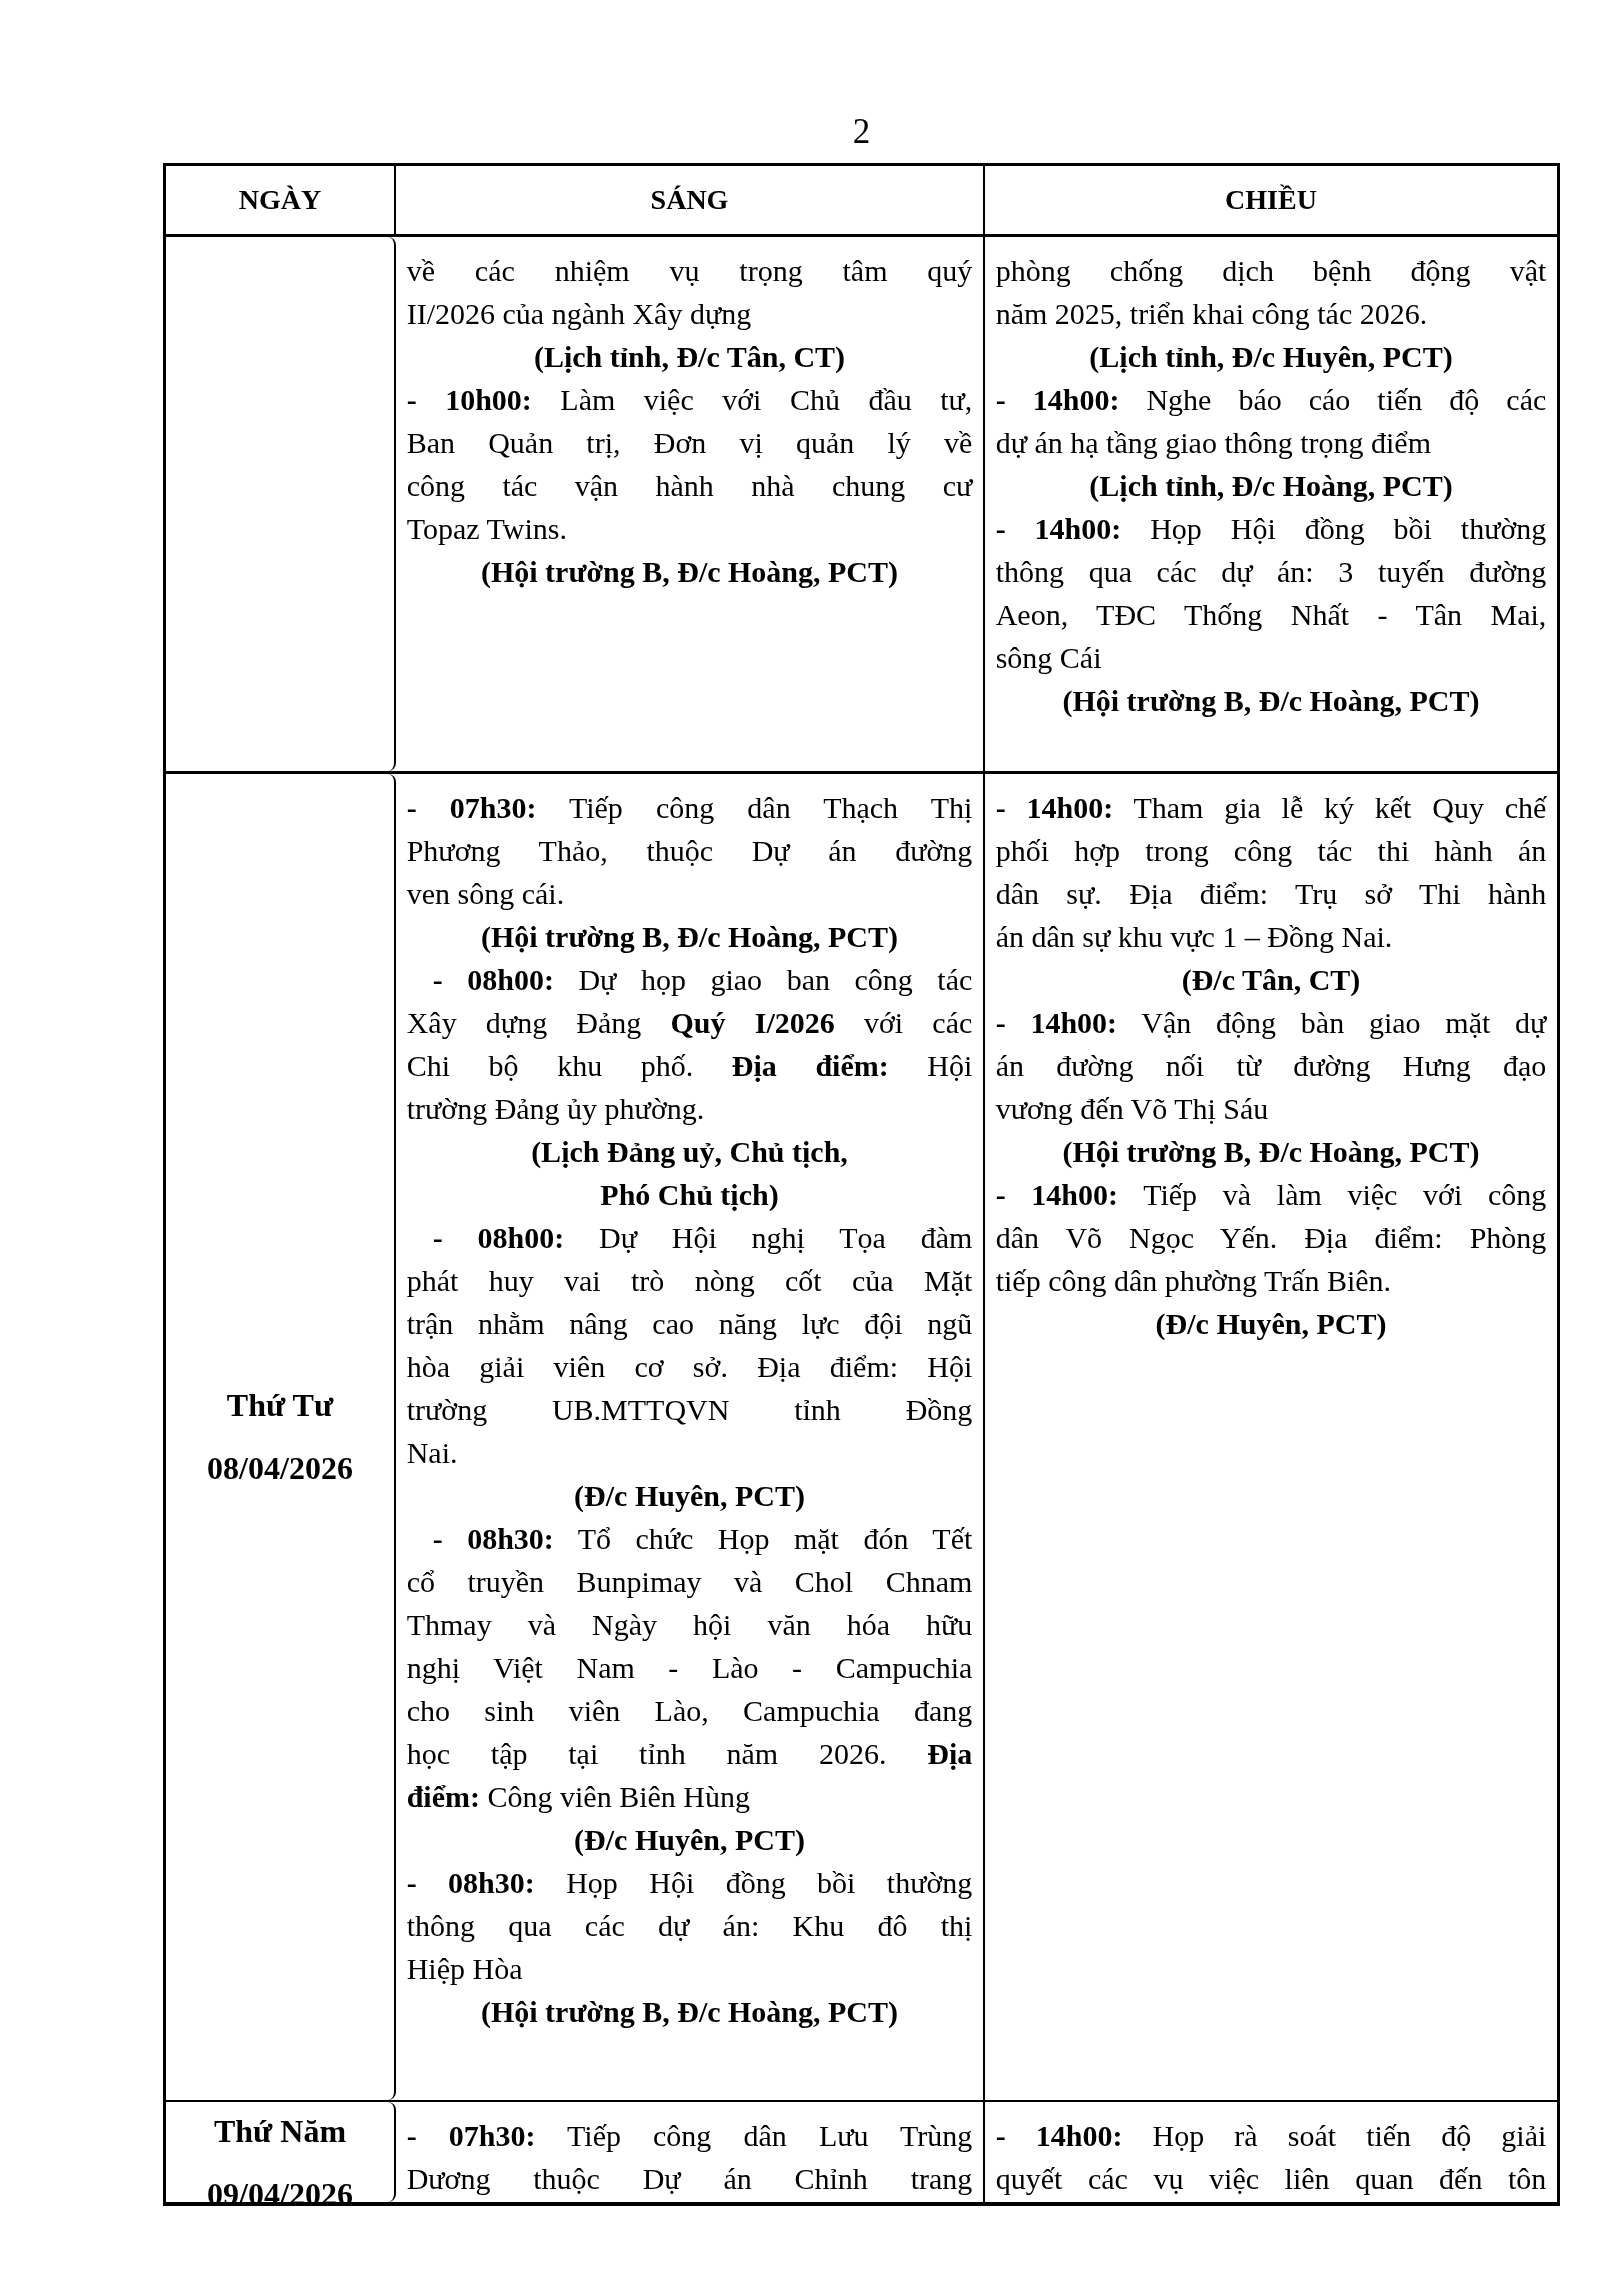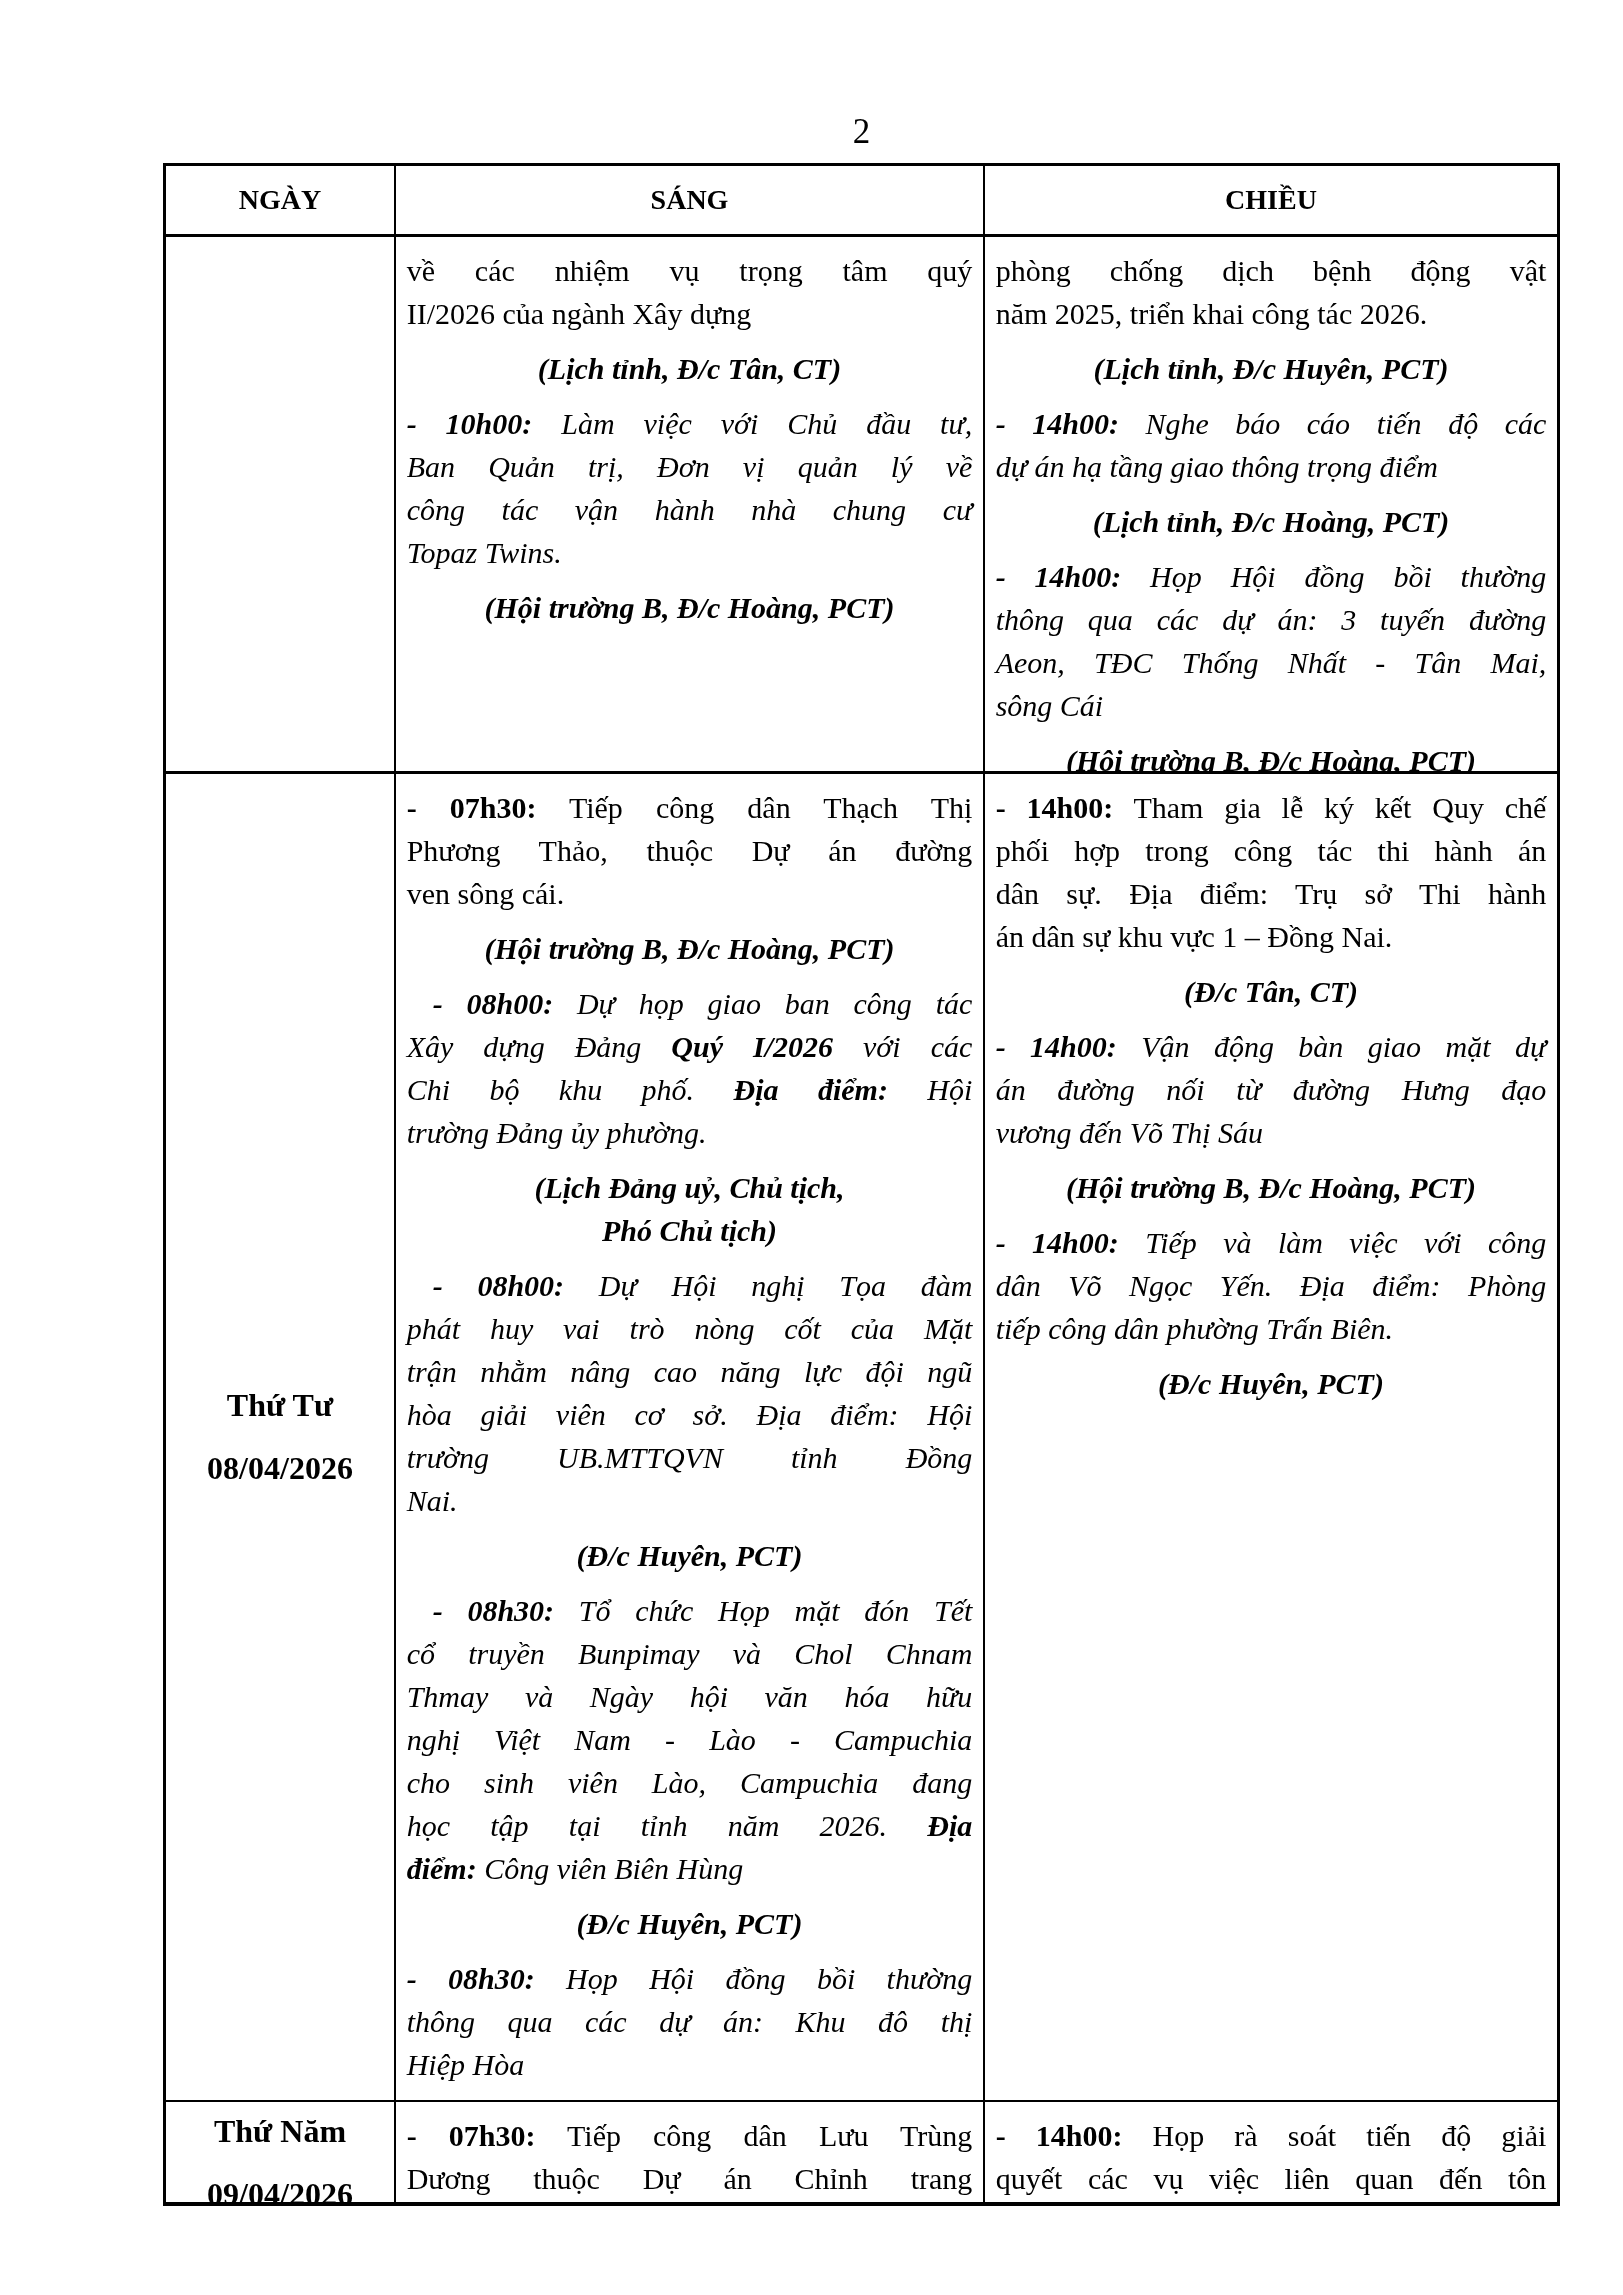--- a/index.html
+++ b/index.html
@@ -27,29 +27,29 @@
   .row-3{height:100px;}
   .cell{box-sizing:border-box;overflow:hidden;}
   .c-date{width:230px;border-right:2.3px solid #000;}
   .c-morning{width:589px;border-right:2.3px solid #000;}
   .c-afternoon{width:572px;}
   .hcell{
     display:flex;align-items:center;justify-content:center;
     font-weight:bold;font-size:28px;
   }
   .body-cell{padding:12.2px 10.7px 0 10.7px;font-size:30px;line-height:43px;}
-  .para + .para{margin-top:12px;font-style:italic;}
+  .para + .para{margin-top:0;}
   .para.indent .line:first-child{text-indent:26px;}
   .line.a-j{text-align:justify;text-align-last:justify;text-justify:inter-word;}
   .line.a-l{text-align:left;}
   .line.a-c{text-align:center;}
   .seg-b{font-weight:bold;}
   .dcell{
     display:flex;flex-direction:column;align-items:center;
-    font-weight:bold;font-size:32px;line-height:43px;text-align:center;
+    font-weight:bold;font-size:32px;line-height:43px;text-align:center;border-radius:8px;
   }
   .dcell.v-center{justify-content:center;}
   .dcell.v-top{padding-top:7.7px;}
   .date-line + .date-line{margin-top:20px;}
 </style>
 </head>
 <body>
 
 <div class="page">
 

